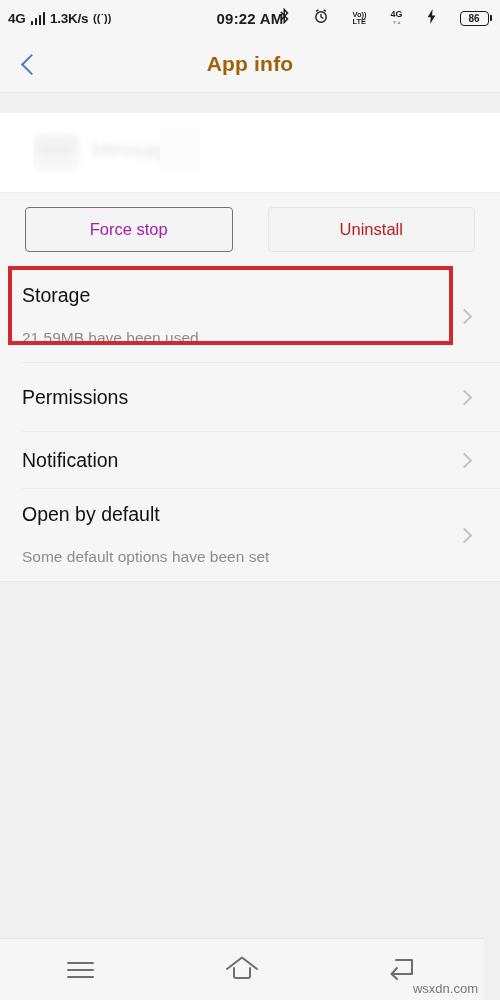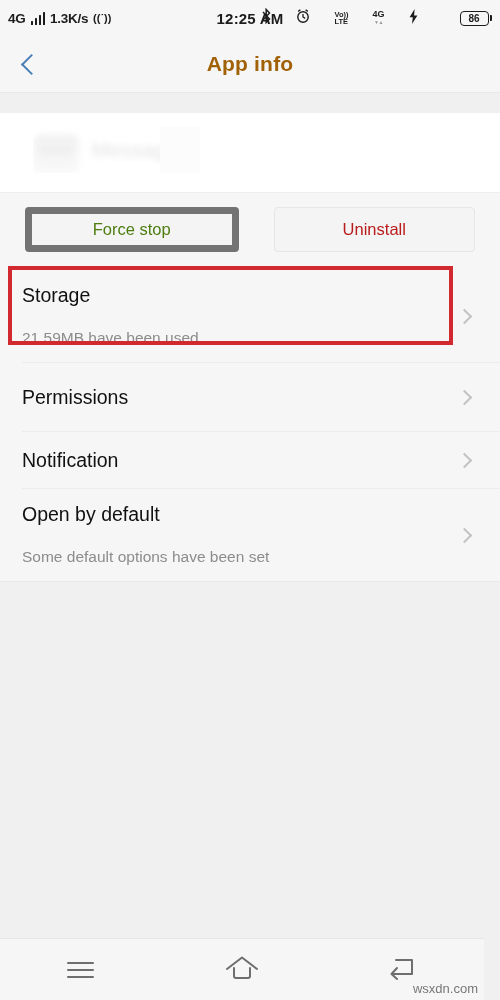--- a/index.html
+++ b/index.html
@@ -31,21 +31,21 @@
   .volte { display:flex; flex-direction:column; line-height:7px; font-size:7.5px; font-weight:bold; }
   .g4 { display:flex; flex-direction:column; align-items:center; line-height:8px; }
   .g4 b { font-size:9px; }
   .g4 s { font-size:5px; text-decoration:none; color:#9a9a9a; letter-spacing:-0.5px; }
   .battery {
     display:flex; align-items:center; gap:1px;
   }
   .batt-body {
     border:1.6px solid #1c1c1c; border-radius:4px;
     width:29px; height:15px; display:flex; align-items:center; justify-content:center;
-    font-size:10px; font-weight:bold;margin-left:18px;
+    font-size:10px; font-weight:bold;
   }
   .batt-cap { width:2.5px; height:6px; background:#1c1c1c; border-radius:0 1px 1px 0; }
 
   
   .header {
     height:57px; background:#f6f6f6;
     display:flex; align-items:center; position:relative;
     border-bottom:1px solid #e9e9e9;
   }
   .back-btn {
@@ -99,21 +99,21 @@
 
   
   .actions {
     background:#f6f6f6; display:flex; gap:35px; padding:14px 25px 18px 25px;
   }
   .abtn {
     flex:1; height:45px; border-radius:4px;
     display:flex; align-items:center; justify-content:center;
     font-size:16.5px; background:#f4f4f4;
   }
-  .abtn.enabled { border:7px solid #737373; color:#4d7c0f; cursor:pointer; }
+  .abtn.enabled { border:1px solid #737373; color:#a21caf; cursor:pointer; }
   .abtn.disabled { border:1px solid #e6e6e6; color:#b91c1c; }
 
   
   .list { background:#f6f6f6; position:relative; }
   .row {
     position:relative; display:flex; align-items:center;
     padding:0 20px 0 22px; min-height:68px; cursor:pointer;gap:24px;
   }
   .row .texts { flex:1; padding:12px 0; }
   .row .title { font-size:19.5px; color:#111; line-height:26px; }
@@ -156,21 +156,21 @@
       <span class="bars">
           <i></i>
           <i></i>
           <i></i>
           <i></i>
         </span>
       <span class="sb-speed">1.3K/s</span>
       <span class="wifi-dot">((˙))</span>
     </div>
 
-    <div class="sb-time">12:25 AM</div>
+    <div class="sb-time">09:22 AM</div>
 
     <div class="sb-right">
       <span>
         <svg width="11" height="16" viewBox="0 0 11 16">
             <path d="M2 4 L8.5 11 L5.2 14.5 L5.2 1.5 L8.5 5 L2 12" fill="none" stroke="#1c1c1c" stroke-width="1.5"></path>
           </svg>
       </span>
       <span>
         <svg width="14" height="16" viewBox="0 0 14 16">
           <circle cx="7" cy="9" r="5.2" fill="none" stroke="#1c1c1c" stroke-width="1.4"></circle>

